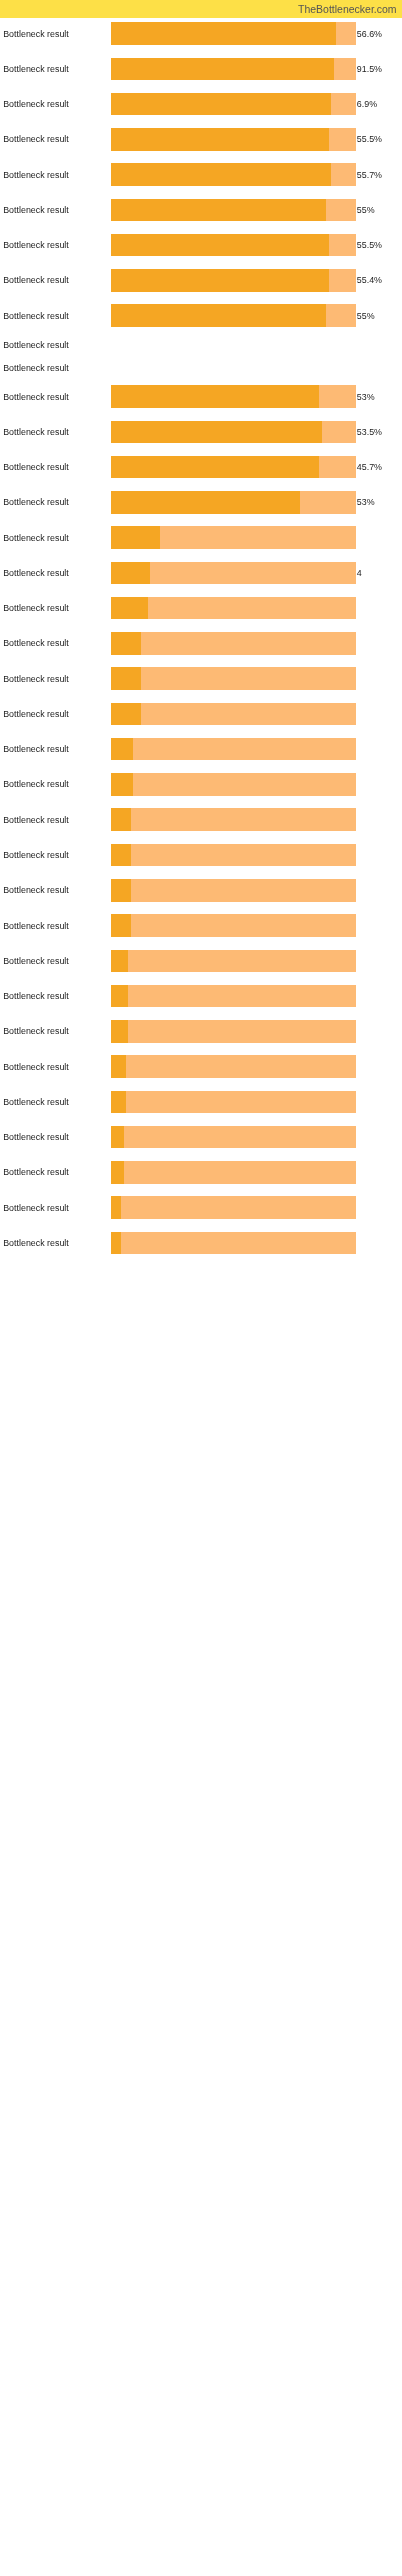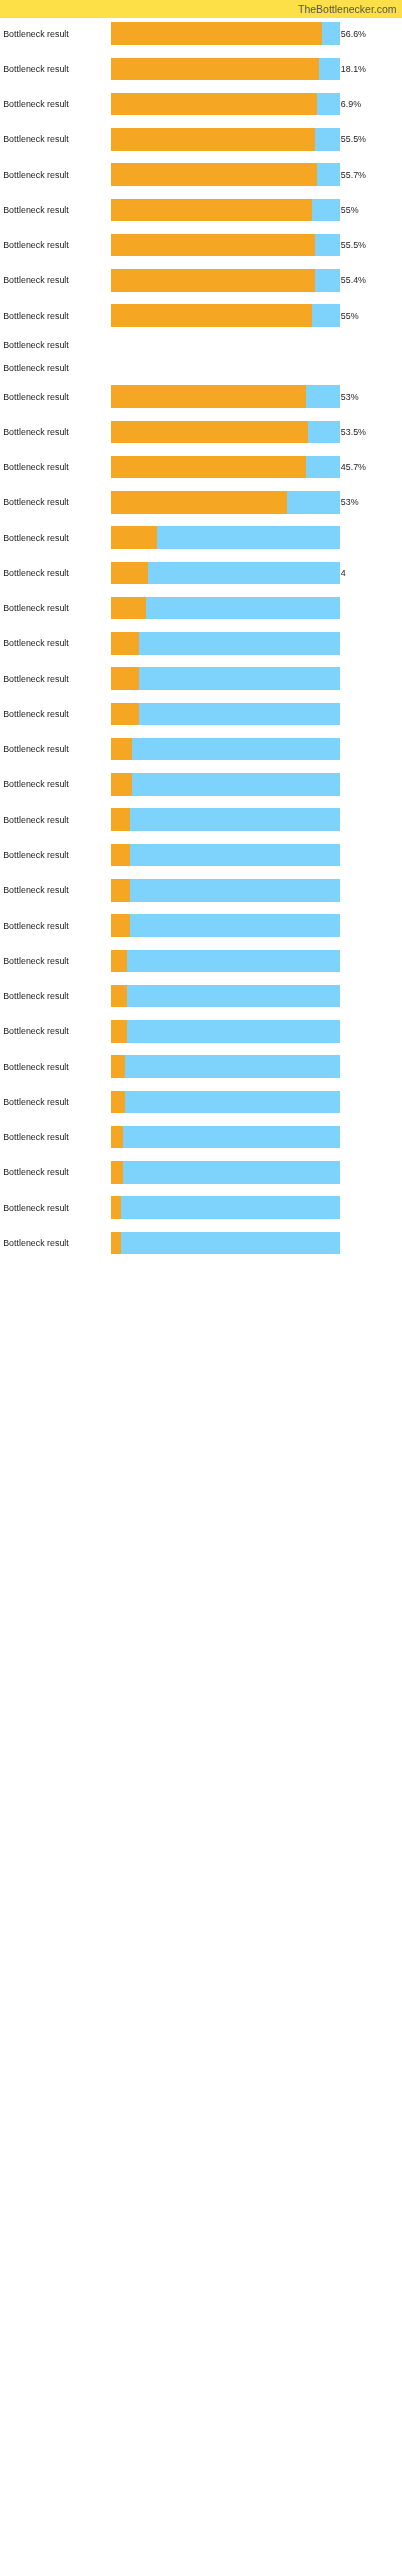--- a/index.html
+++ b/index.html
@@ -29,21 +29,21 @@
     .bar-label {
       width: 105px;
       font-size: 8.9px;
       color: #222;
       flex-shrink: 0;
       white-space: nowrap;
     }
     .bar-container {
       flex: 1;
       height: 22.5px;
-      background: #7dd3fc;
+      background: #fdba74;
       position: relative;
       margin-left: 3.2px;
     }
     .bar-fill {
       height: 100%;
       background: #f5a623;
       position: absolute;
       left: 0;
       top: 0;
     }
@@ -52,21 +52,21 @@
       right: -32px;
       top: 50%;
       transform: translateY(-50%);
       font-size: 8.9px;
       color: #222;
       width: 31px;
       text-align: left;
     }
     .row-wrapper {
       position: relative;
-      padding-right: 60px;
+      padding-right: 44px;
     }
     .spacer {
       height: 4.8px;
     }
   </style>
 </head>
 <body>
 
 <div class="site-header">
   <span>TheBottlenecker.com</span>
@@ -81,21 +81,21 @@
           <div class="bar-value">56.6%</div>
         </div>
       </div>
     </div>
     <div class="spacer"></div>
     <div class="row-wrapper">
       <div class="bar-row">
         <div class="bar-label">Bottleneck result</div>
         <div class="bar-container">
           <div class="bar-fill" style="width: 91%;"></div>
-          <div class="bar-value">18.1%</div>
+          <div class="bar-value">91.5%</div>
         </div>
       </div>
     </div>
     <div class="spacer"></div>
     <div class="row-wrapper">
       <div class="bar-row">
         <div class="bar-label">Bottleneck result</div>
         <div class="bar-container">
           <div class="bar-fill" style="width: 90%;"></div>
           <div class="bar-value">6.9%</div>

